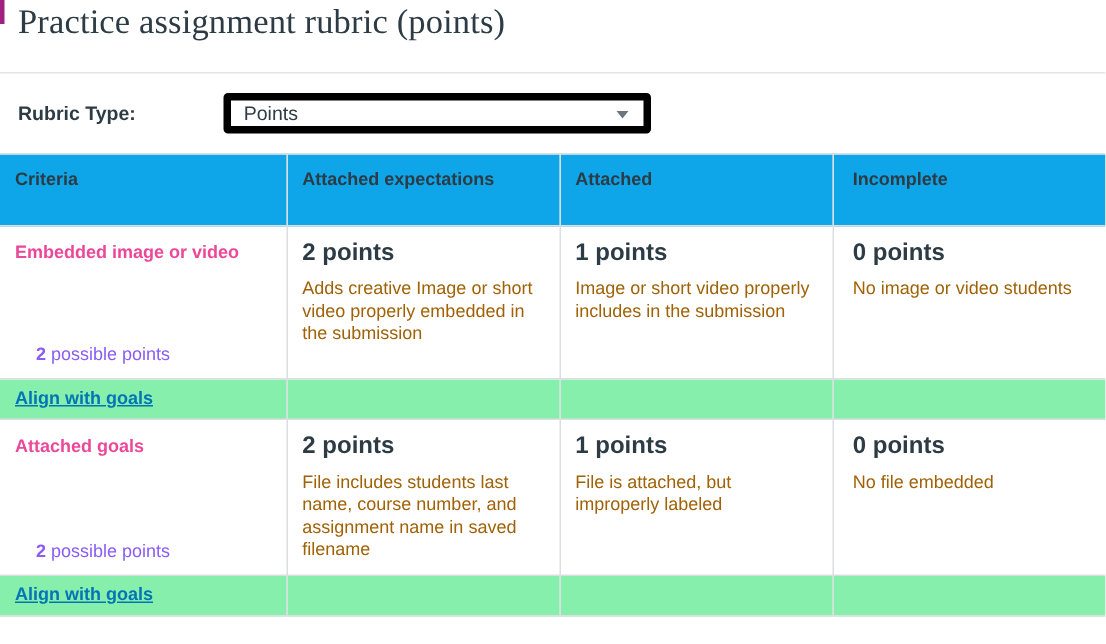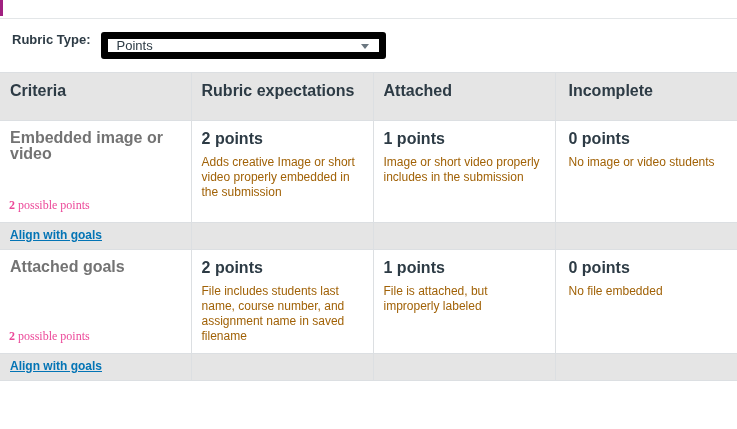--- a/index.html
+++ b/index.html
@@ -47,35 +47,36 @@
 
   .divider {
     border-top: 1px solid #e3e6e8;
     margin: 8px 0 0 0;
     width: 100%;
   }
 
   
   .rubric-type-row {
     display: flex;
-    align-items: flex-start;
+    align-items: center;
     padding: 13px 0 13px 12px;
     box-sizing: border-box;
+    gap: 48px;
   }
   .rubric-type-label {
     font-size: 13px;
     font-weight: bold;
     color: #2d3b45;
     margin-right: 10px;
   }
   .select-wrap {
     position: relative;
     width: 285px;
     height: 27px;
-    border: 7px solid #000000;
+    border: 5px solid #000000;
     border-radius: 3px;
     background: #ffffff;
     box-sizing: border-box;
     display: flex;
     align-items: center;
   }
   .select-value {
     font-size: 13px;
     color: #2d3b45;
     padding-left: 9px;
@@ -107,100 +108,100 @@
     text-align: left;
     padding: 9px 10px 9px 10px;
     box-sizing: border-box;
   }
   .rubric-table th:last-child,
   .rubric-table td:last-child {
     border-right: none;
     padding-left: 13px;
   }
   thead th {
-    background: #e5e5e5;
-    font-size: 16px;
+    background: #0ea5e9;
+    font-size: 12px;
     font-weight: bold;
     color: #2d3b45;
     height: 48px;
     vertical-align: middle;
     border-top: 1px solid #dcdfe2;
     border-bottom: 1px solid #dcdfe2;
   }
   .col-criteria { width: 190px; }
   .col-rating   { width: 181px; }
 
   .criteria-cell {
     position: relative;
     height: 102px;
   }
   .criteria-name {
-    font-size: 16px;
-    font-weight: bold;
-    color: #737373;
+    font-size: 12px;
+    font-weight: bold;
+    color: #ec4899;
     line-height: 16px;
   }
   .criteria-points {
     position: absolute;
-    left: 9px;
+    left: 24px;
     bottom: 9px;
     font-size: 12px;
-    color: #ec4899;
-    font-family: Liberation Serif, serif;
+    color: #8b5cf6;
   }
   .criteria-points b { font-weight: bold; }
 
   .rating-points {
     font-size: 16px;
     font-weight: bold;
     color: #2d3b45;
     margin-bottom: 7px;
   }
   .rating-desc {
     font-size: 12px;
     line-height: 15px;
     color: #a16207;
   }
 
   .goals-row td {
-    background: #e5e5e5;
+    background: #86efac;
     height: 27px;
     padding: 5px 10px;
   }
   .goals-link {
     font-size: 12px;
     font-weight: bold;
     color: #0374b5;
     text-decoration: underline;
     cursor: pointer;
   }
 </style>
 </head>
 <body>
 
 <div class="page">
 
   <div class="title-bar">
     <div class="accent-bar"></div>
+    <h1 class="page-title">Practice assignment rubric (points)</h1>
   </div>
   <div class="divider"></div>
 
   <div class="rubric-type-row">
     <span class="rubric-type-label">Rubric Type:</span>
     <div class="select-wrap">
       <span class="select-value">Points</span>
       <span class="select-arrow"></span>
     </div>
   </div>
 
   <table class="rubric-table">
     <thead>
       <tr>
         <th class="col-criteria">Criteria</th>
-        <th class="col-rating">Rubric expectations</th>
+        <th class="col-rating">Attached expectations</th>
         <th class="col-rating">Attached</th>
         <th class="col-rating">Incomplete</th>
       </tr>
     </thead>
     <tbody>
 
       <tr>
         <td class="criteria-cell">
           <div class="criteria-name">Embedded image or video</div>
           <div class="criteria-points">

